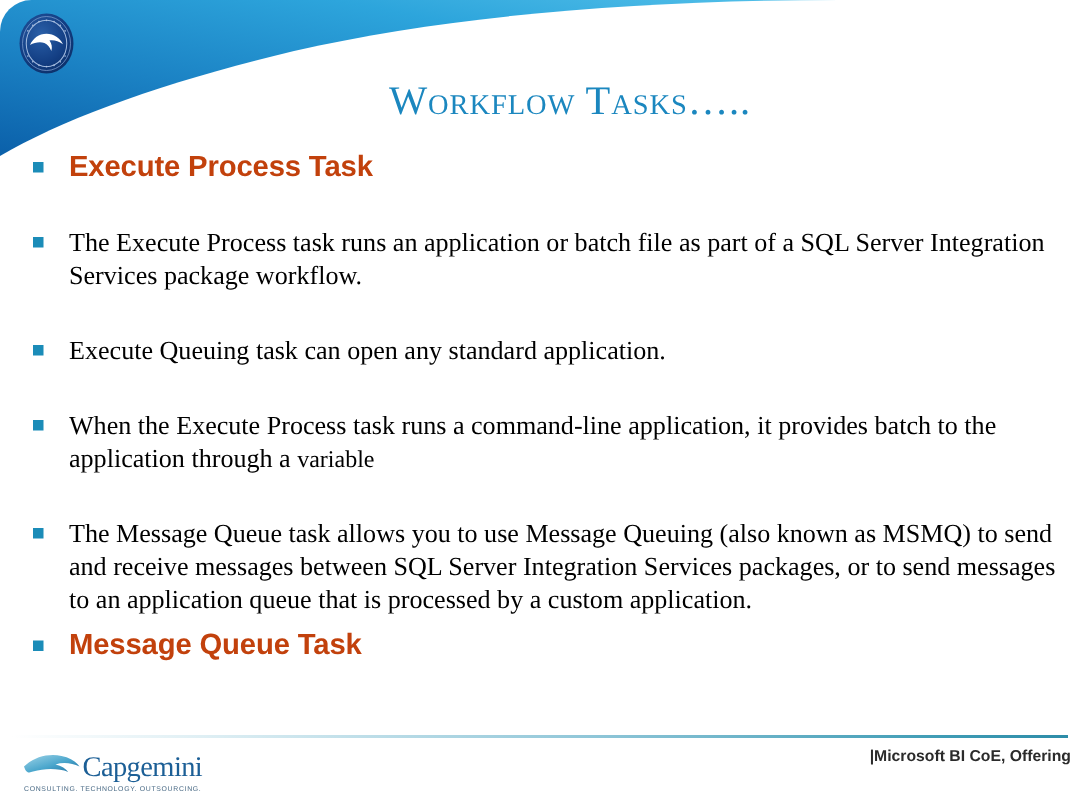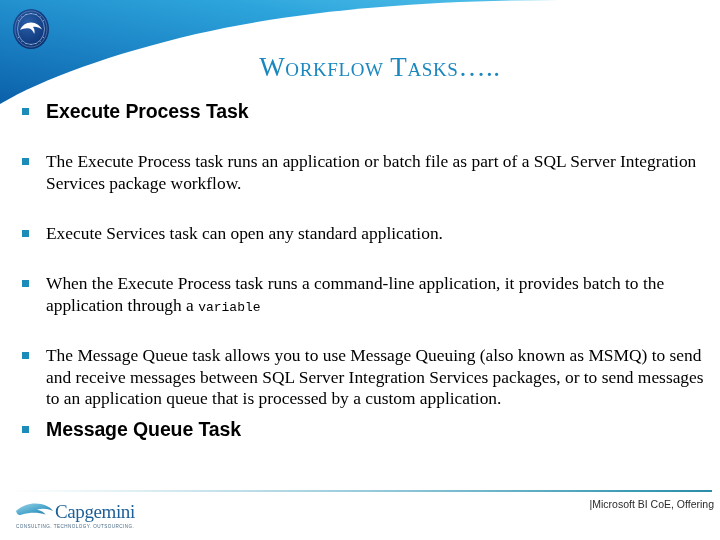--- a/index.html
+++ b/index.html
@@ -16,20 +16,21 @@
     position: relative;
   }
 
   .slide {
     position: absolute;
     inset: 0;
     width: 720px;
     height: 540px;
     background: #ffffff;
     overflow: hidden;
+    border-radius: 21px;
   }
 
   
   .header-deco {
     position: absolute;
     left: 0;
     top: 0;
     width: 720px;
     height: 120px;
     pointer-events: none;
@@ -86,40 +87,40 @@
   .bullet-text {
     display: block;
   }
 
   
   .lvl-head .bullet-text {
     font-family: "Liberation Sans", sans-serif;
     font-weight: bold;
     font-size: 19.5px;
     line-height: 1.18;
-    color: #000000;
+    color: #c2410c;
     letter-spacing: -0.1px;
   }
   .lvl-head .bullet-marker { top: 8px; }
   .lvl-head { margin-bottom: 7px; }
 
   
   .lvl-body .bullet-text {
     font-family: "Liberation Serif", serif;
     font-weight: normal;
     font-size: 17.4px;
     line-height: 1.26;
     color: #000000;
   }
   .lvl-body .bullet-marker { top: 7px; }
   .lvl-body { margin-bottom: 8px; margin-top: 28px; }
 
   .inline-small {
-    font-family: Liberation Mono, monospace;
-    font-size: 13px;
+    font-family: Liberation Serif, serif;
+    font-size: 16px;
   }
 
   
   .footer-rule {
     position: absolute;
     left: 8px;
     top: 490px;
     width: 704px;
     height: 2px;
     background: linear-gradient(to right, #ffffff 0%, #dfeff4 18%, #8fc6d8 55%, #3f9cb5 88%, #2d8ca8 100%);
@@ -135,20 +136,21 @@
   .capgemini-logo svg { display: block; }
 
   .footer-note {
     position: absolute;
     right: 6px;
     top: 498px;
     font-family: "Liberation Sans", sans-serif;
     font-size: 10.5px;
     color: #2b2b2b;
     white-space: nowrap;
+    font-weight: bold;
   }
 </style>
 </head>
 <body>
 
 <div class="slide">
 
   <div class="header-deco">
     <svg width="720" height="120" viewBox="0 0 720 120" xmlns="http://www.w3.org/2000/svg">
       <defs>
@@ -210,21 +212,21 @@
       <span class="bullet-text">Execute Process Task</span>
     </li>
 
     <li class="bullet-row lvl-body">
       <span class="bullet-marker"></span>
       <span class="bullet-text">The Execute Process task runs an application or batch file as part of a SQL Server Integration Services package workflow.</span>
     </li>
 
     <li class="bullet-row lvl-body">
       <span class="bullet-marker"></span>
-      <span class="bullet-text">Execute Services task can open any standard application.</span>
+      <span class="bullet-text">Execute Queuing task can open any standard application.</span>
     </li>
 
     <li class="bullet-row lvl-body">
       <span class="bullet-marker"></span>
       <span class="bullet-text"><span>When the Execute Process task runs a command-line application, it provides batch to the application through a </span><span class="inline-small">variable</span></span>
     </li>
 
     <li class="bullet-row lvl-body">
       <span class="bullet-marker"></span>
       <span class="bullet-text">The Message Queue task allows you to use Message Queuing (also known as MSMQ) to send and receive messages between SQL Server Integration Services packages, or to send messages to an application queue that is processed by a custom application.</span>

